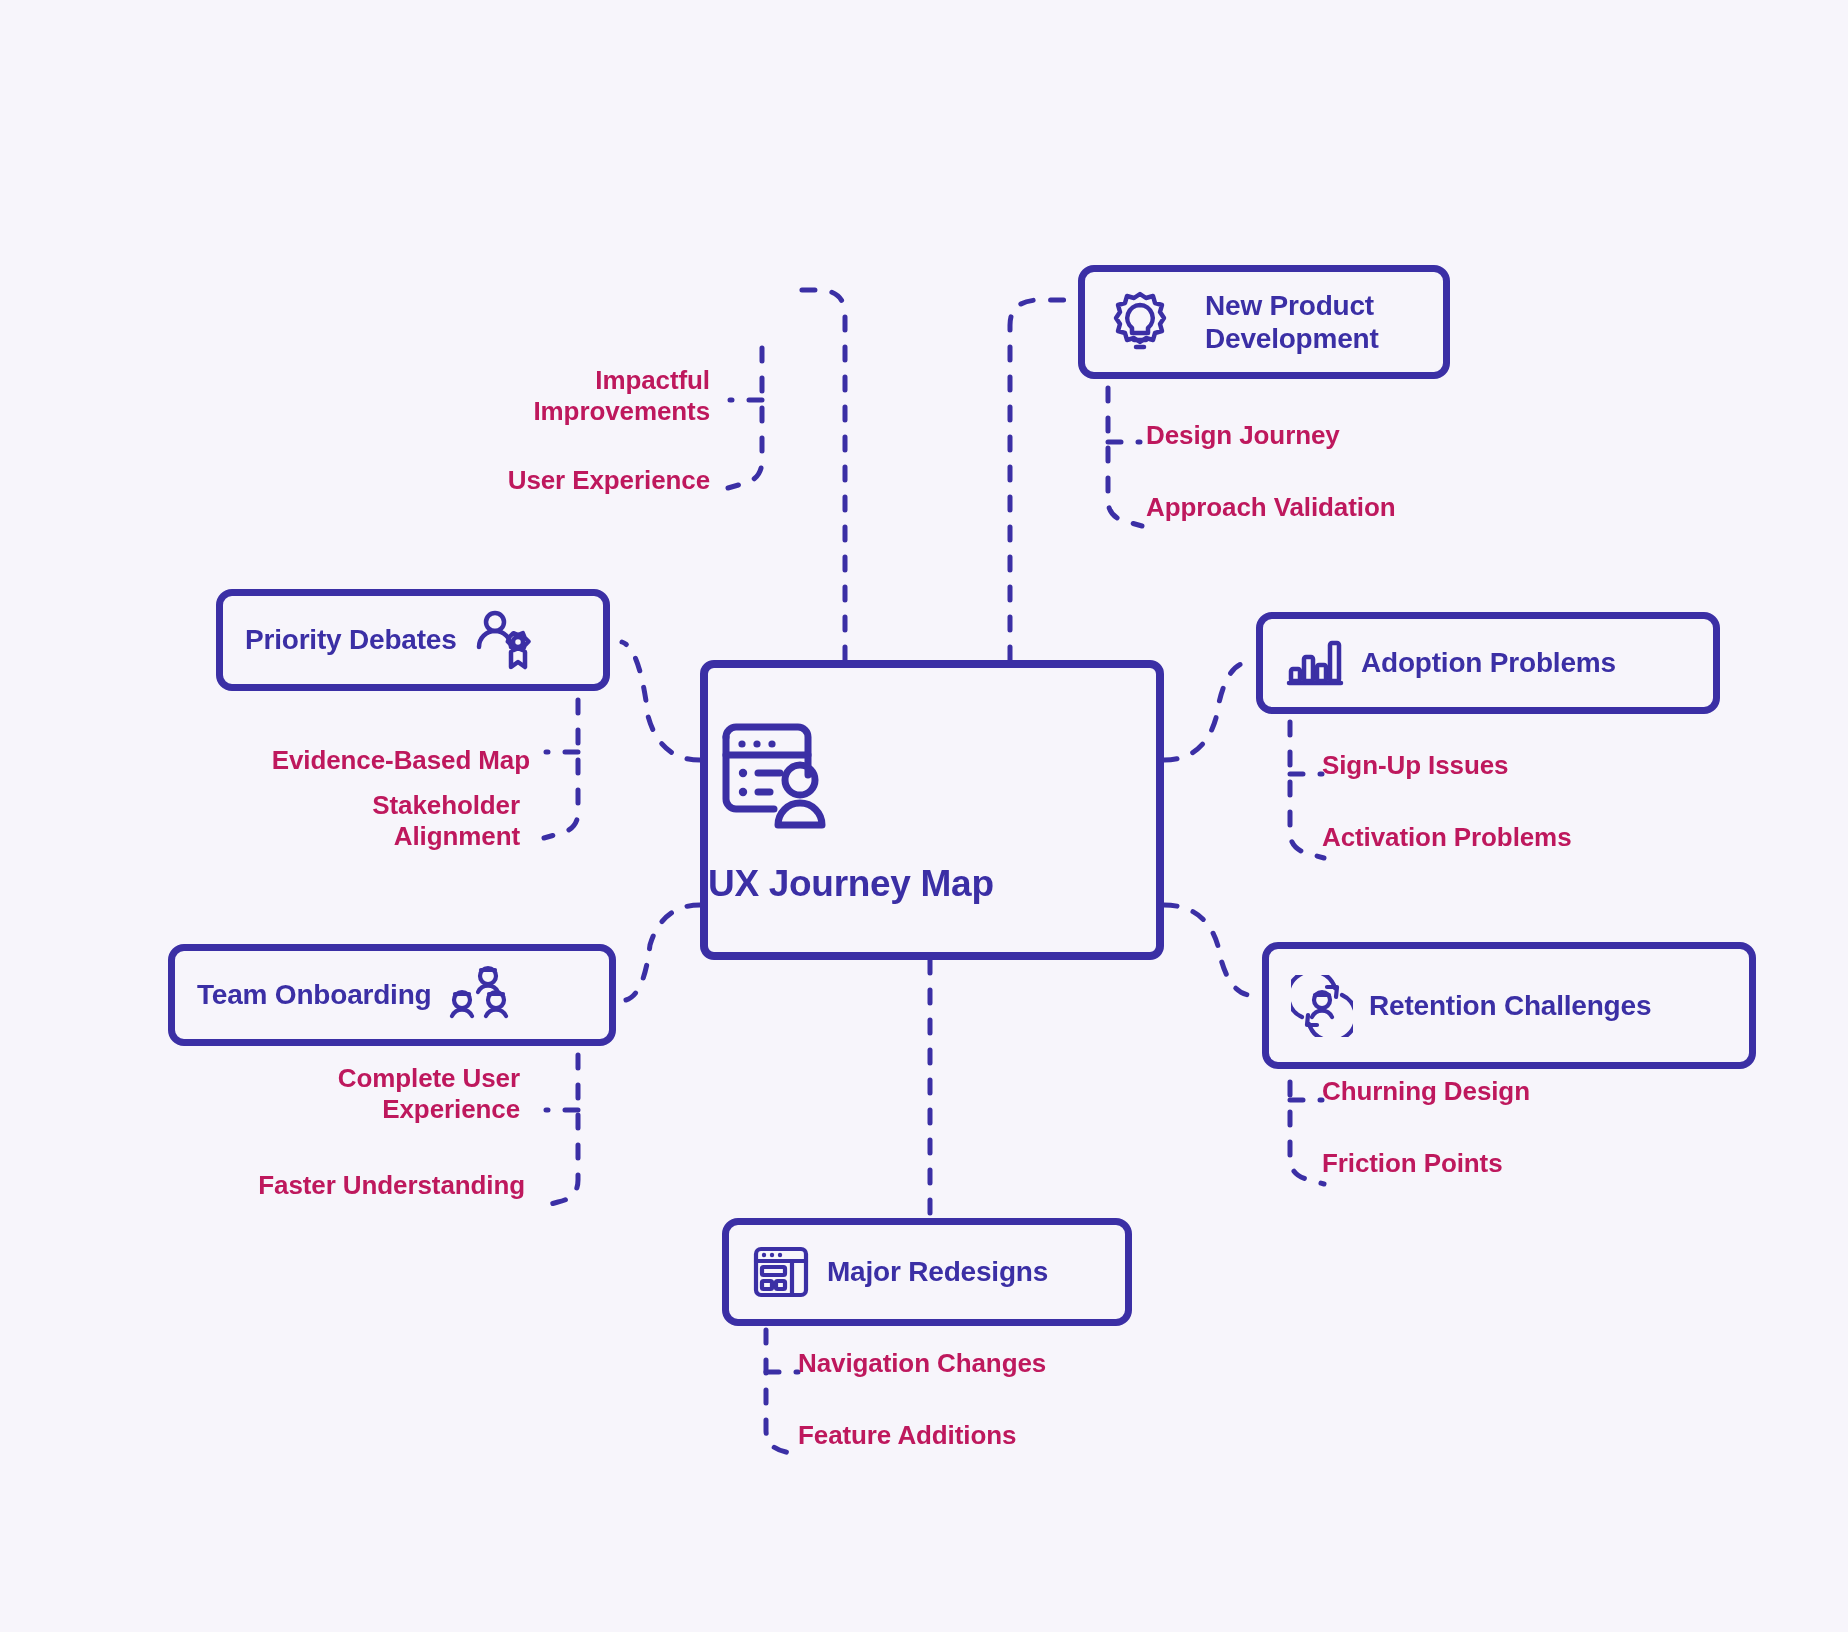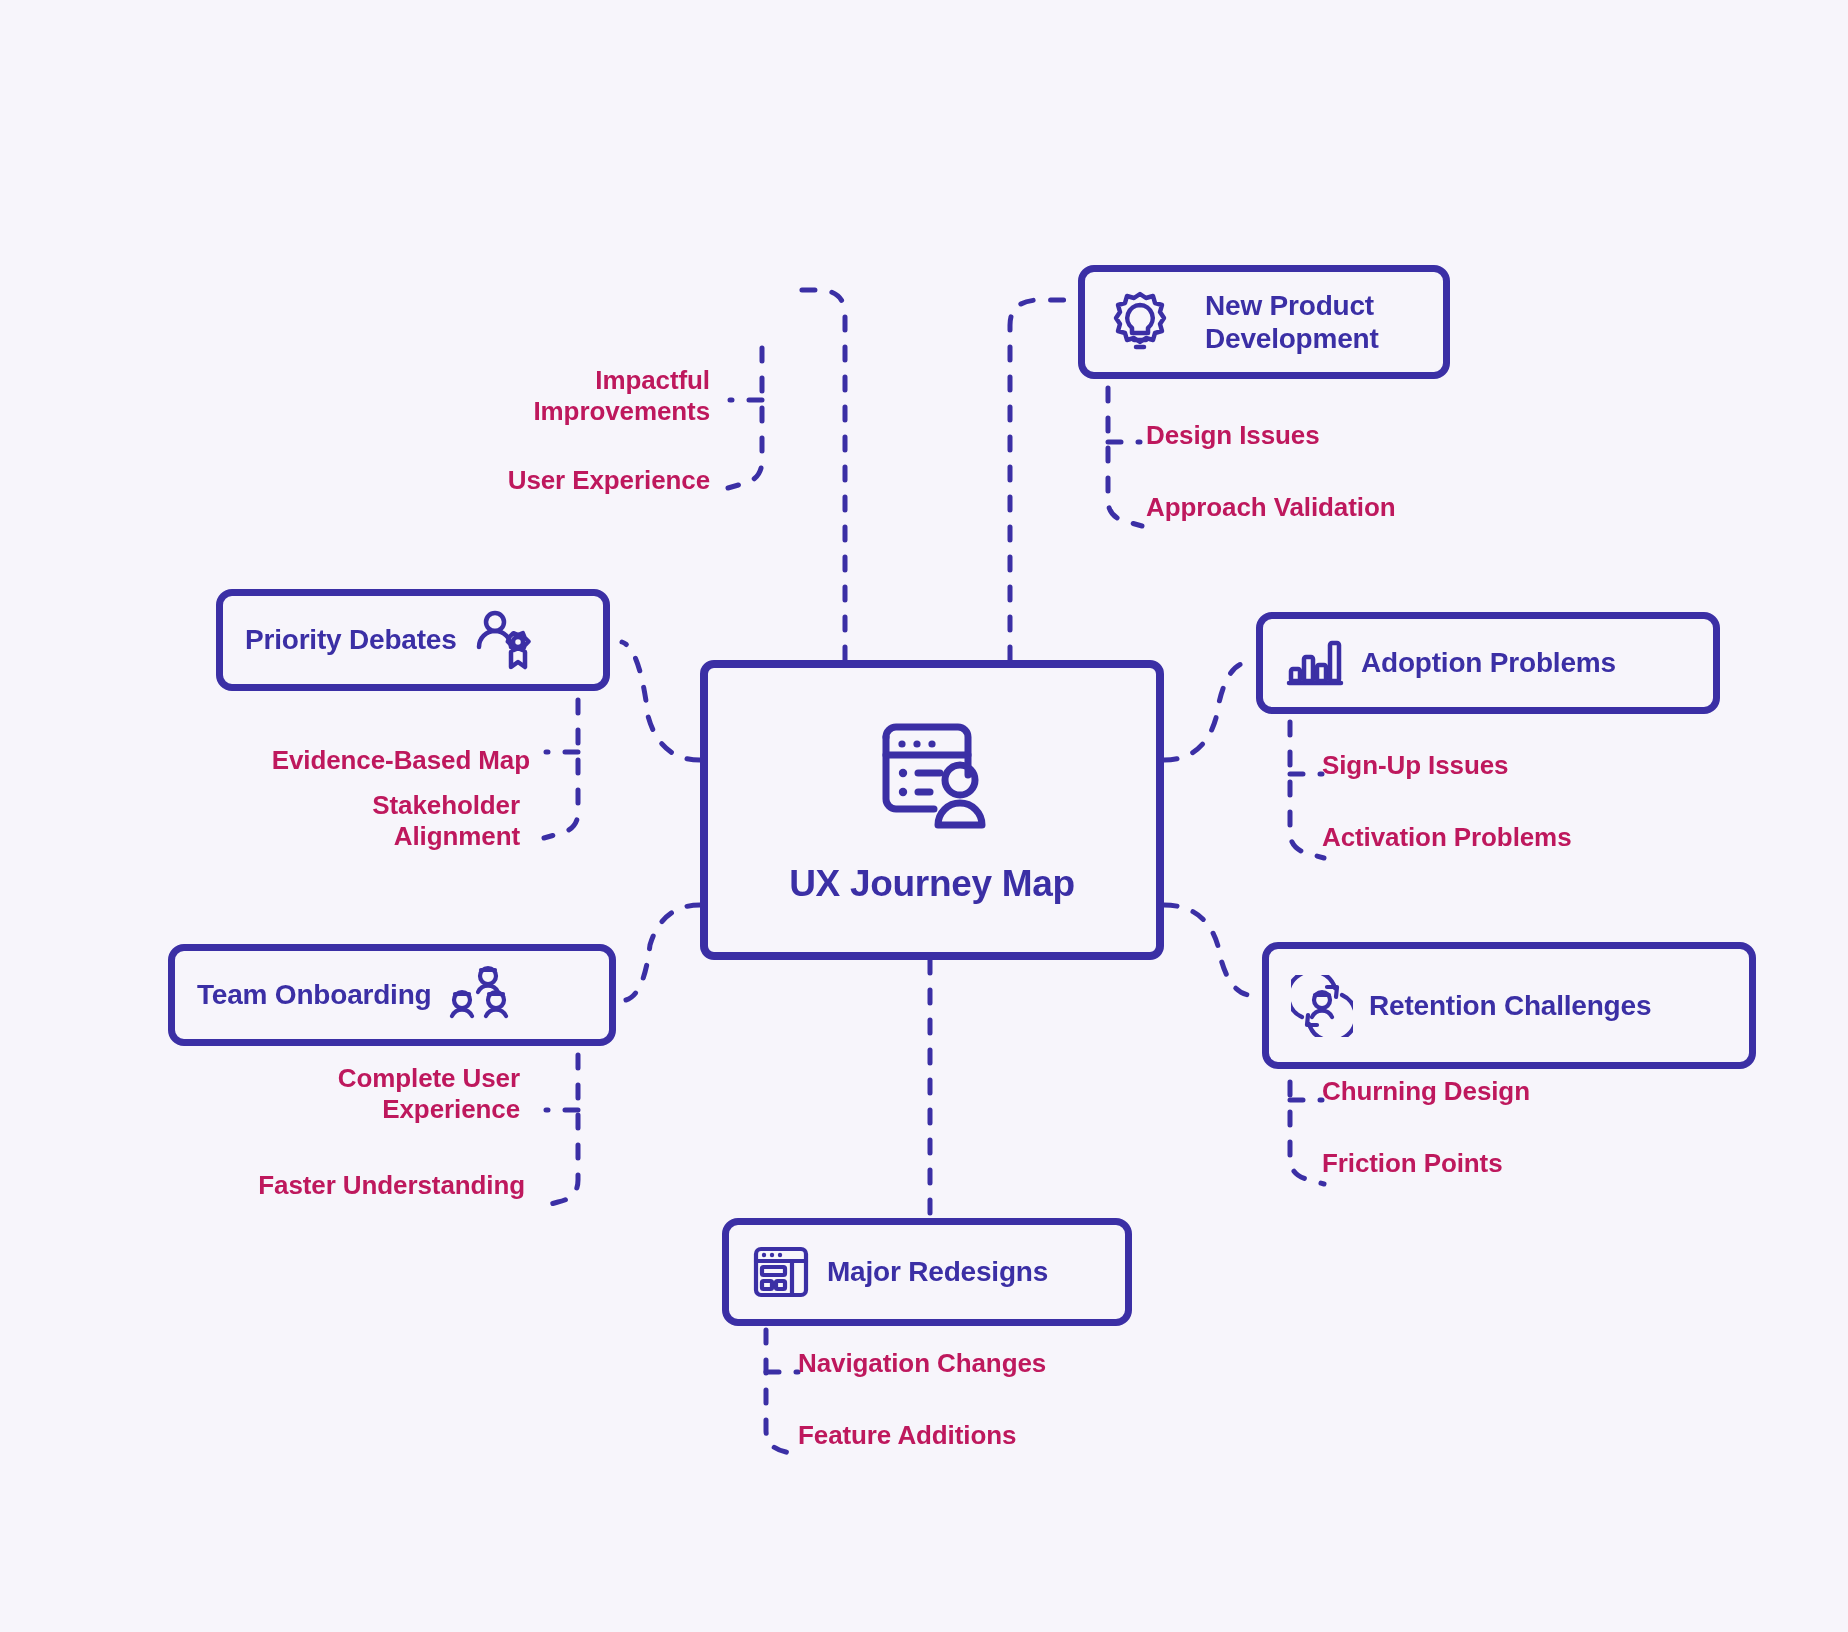--- a/index.html
+++ b/index.html
@@ -43,21 +43,20 @@
     left: 700px;
     top: 660px;
     width: 464px;
     height: 300px;
     background: #f7f5fb;
     border: 8px solid #3b2fa5;
     border-radius: 14px;
     z-index: 5;
     display: flex;
     flex-direction: column;
-    align-items: center;
     justify-content: center;
     gap: 26px;
   }
   .central-title {
     font-size: 37px;
     font-weight: bold;
     color: #3b2fa5;
     letter-spacing: -0.3px;
     white-space: nowrap;
   }
@@ -204,21 +203,21 @@
         <path d="M33 6 l6 4 7-2 2 7 7 2 -2 7 4 6 -4 6 2 7 -7 2 -2 7 -7-2 -6 4 -6-4 -7 2 -2-7 -7-2 2-7 -4-6 4-6 -2-7 7-2 2-7 7 2z"></path>
         <path d="M33 17 a13 13 0 0 1 8 23 v5 h-16 v-5 a13 13 0 0 1 8 -23z"></path>
         <path d="M27 52 h12"></path>
         <path d="M29 59 h8"></path>
       </svg>
     </span>
     <span class="node-label">New Product
 Development</span>
   </div>
 
-  <div class="leaf left-align" id="leaf-design">Design Issues</div>
+  <div class="leaf left-align" id="leaf-design">Design Journey</div>
   <div class="leaf left-align" id="leaf-approach">Approach Validation</div>
 
   <div class="node icon-right" id="node-priority-debates">
     <span class="node-label">Priority Debates</span>
     <span class="node-icon">
       <svg width="66" height="62" viewBox="0 0 66 62" fill="none" stroke="#3b2fa5" stroke-width="4.5" stroke-linecap="round" stroke-linejoin="round">
         <circle cx="22" cy="13" r="9"></circle>
         <path d="M6 38 a16 16 0 0 1 32 0"></path>
         <path d="M48 23 l4-4 5 2 5-2 2 5 4 4 -4 4 -2 5 -5-2 -5 2 -2-5 -4-4z" transform="translate(-9,6) scale(0.95)"></path>
         <circle cx="45" cy="33" r="5"></circle>

